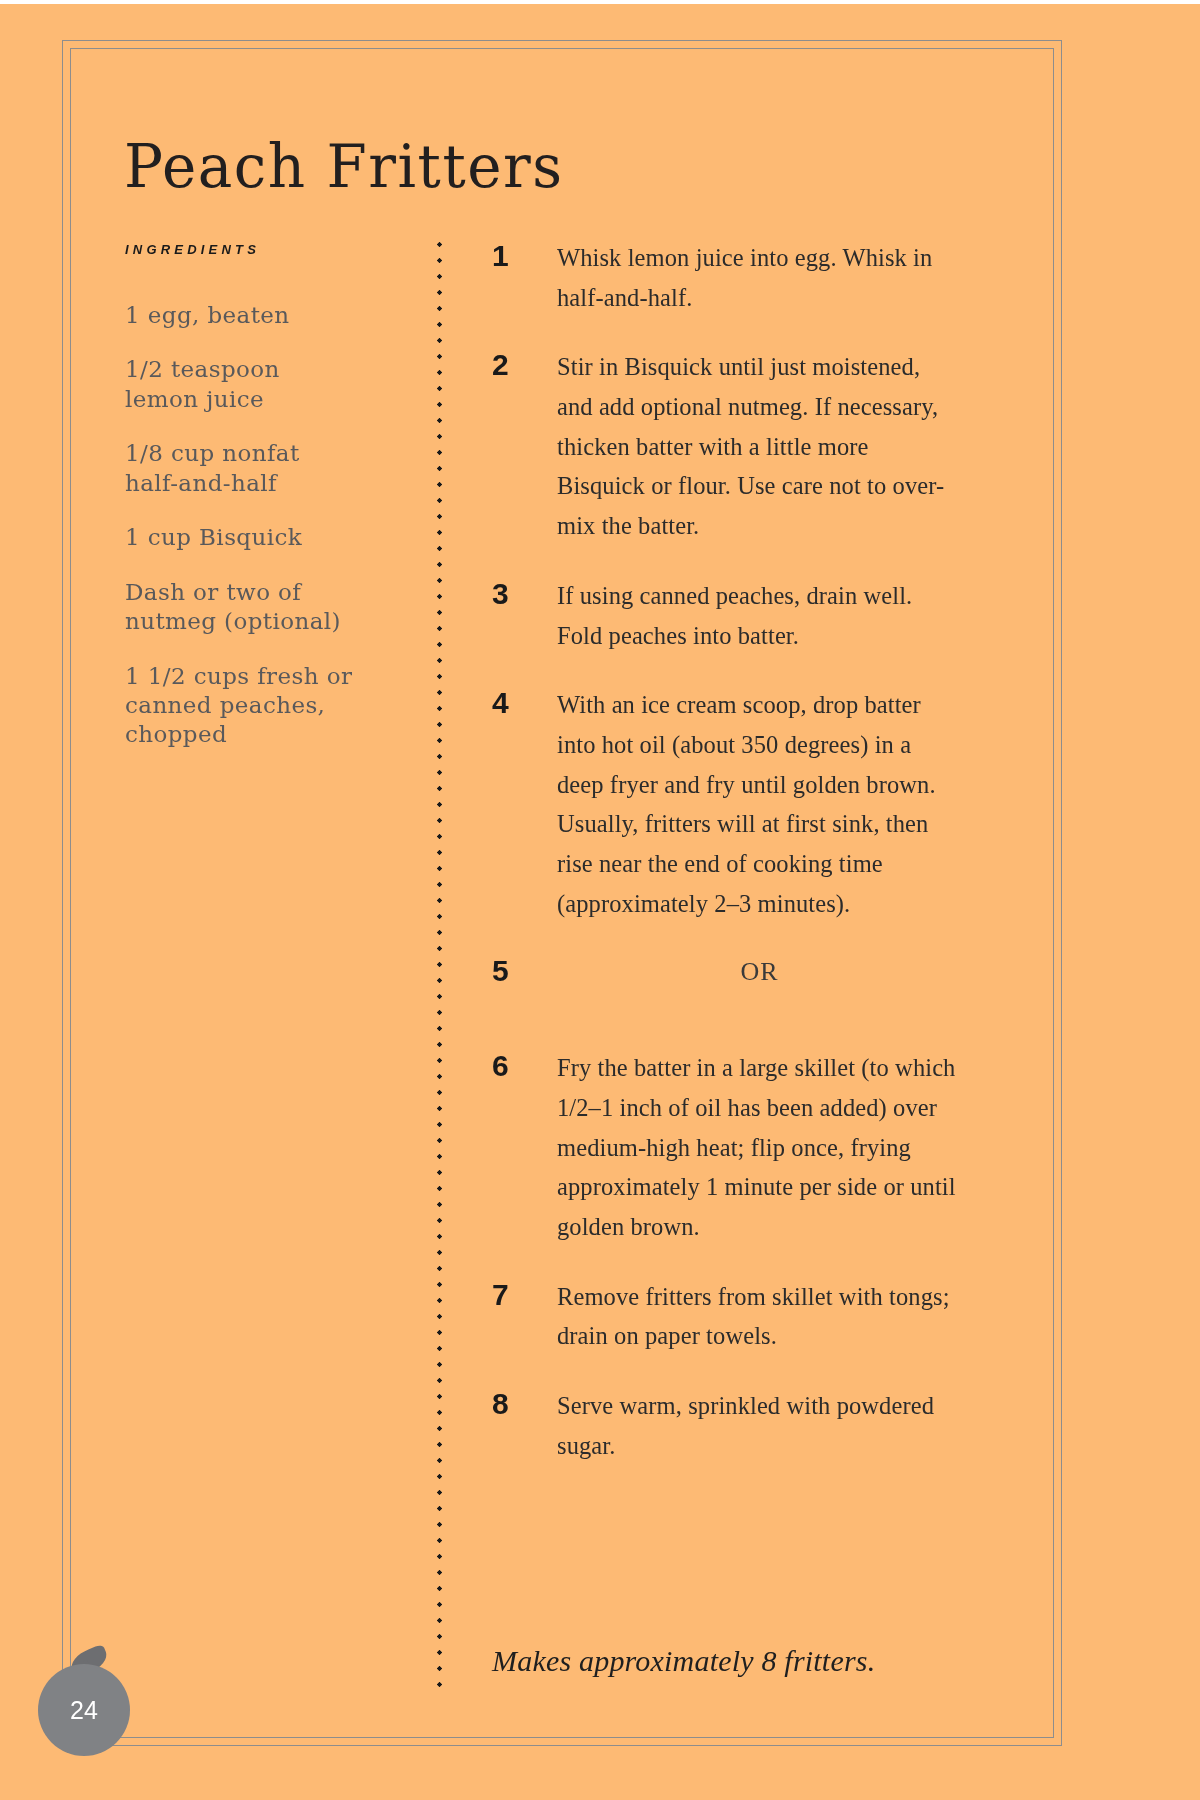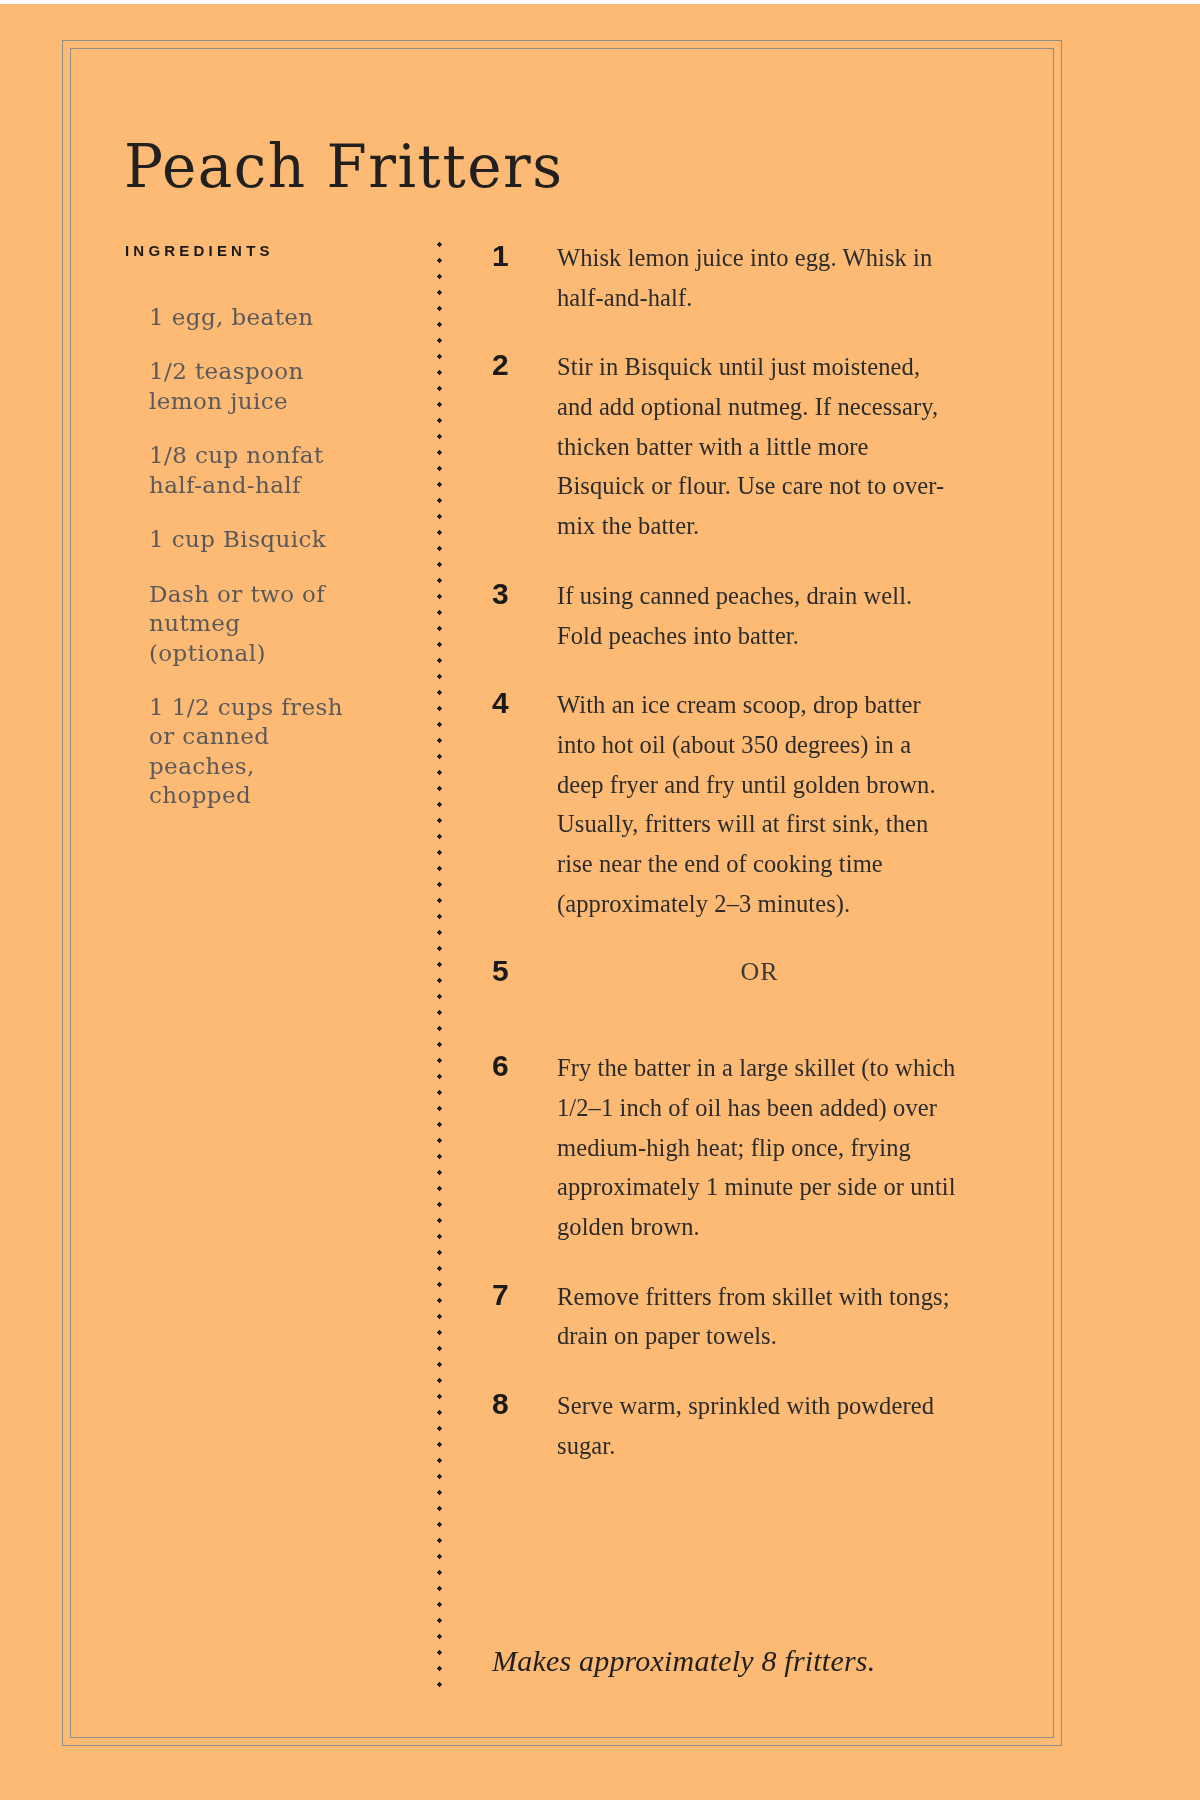--- a/index.html
+++ b/index.html
@@ -55,34 +55,34 @@
 
   
   #ingredients-col {
     position: absolute;
     left: 125px; top: 238px;
     width: 235px;
   }
   #ingredients-heading {
     font-family: "Liberation Sans", sans-serif;
     font-weight: bold;
-    font-size: 15px;
+    font-size: 13px;
     letter-spacing: 4.2px;
     color: #1a1a1a;
     margin-bottom: 44px;
+    font-style: italic;
   }
   .ingredient {
     font-family: "DejaVu Serif", serif;
     font-weight: 300;
     font-size: 23px;
     line-height: 1.28;
     color: #59595b;
     margin-bottom: 25px;
     letter-spacing: 0.4px;
-    margin-left: 24px;
   }
 
   
   #dotted-rule {
     position: absolute;
     left: 437px; top: 238px;
     width: 5px; height: 1446px;
     background-image: radial-gradient(circle at 2.5px 2.5px, #1a1a1a 2px, rgba(0,0,0,0) 2.3px);
     background-size: 5px 16px;
     background-repeat: repeat-y;
@@ -234,14 +234,19 @@
 
     <div class="step">
       <div class="step-num">8</div>
       <div class="step-text">Serve warm, sprinkled with powdered sugar.</div>
     </div>
 
   </div>
 
   <div id="makes-note">Makes approximately 8 fritters.</div>
 
+  <div id="page-badge-wrap">
+    <div id="page-badge-leaf"></div>
+    <div id="page-badge-stem"></div>
+    <div id="page-badge">24</div>
+  </div>
 
 </div>
 
 </body></html>

